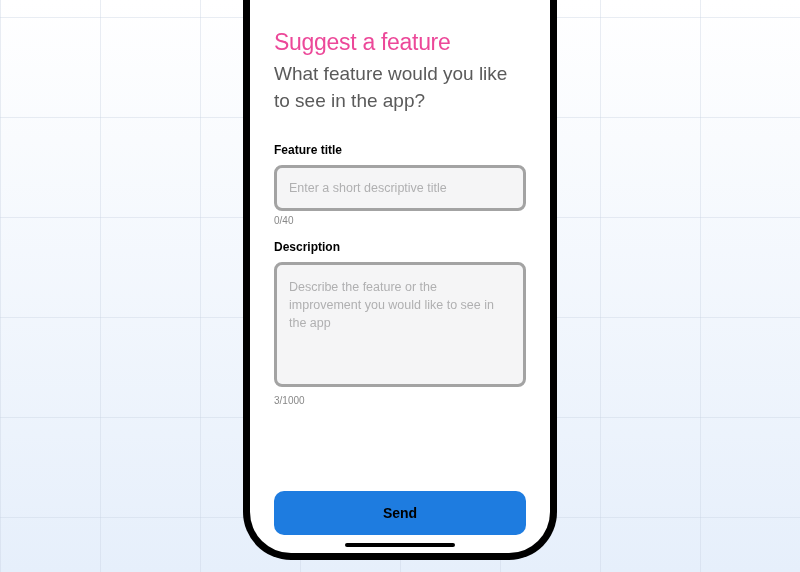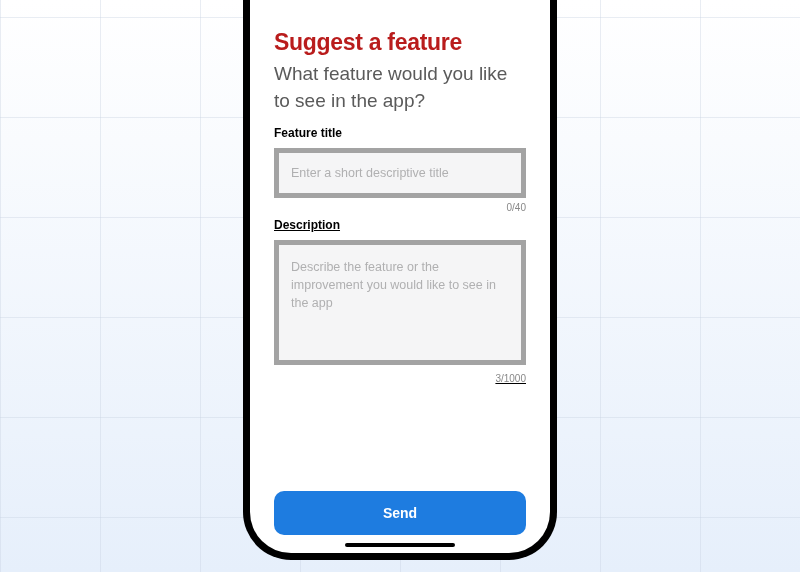--- a/index.html
+++ b/index.html
@@ -56,86 +56,85 @@
       display: flex;
       flex-direction: column;
     }
     
     .spacer-top {
       height: 92px;
     }
     
     .title {
       font-size: 23px;
-      font-weight: 700;
-      color: #b91c1c;
+      font-weight: 400;
+      color: #ec4899;
       letter-spacing: -0.3px;
     }
     
     .subtitle {
       font-size: 19px;
       color: #5a5a5a;
       margin-top: 5px;
       line-height: 1.4;
     }
     
     .field-group {
-      margin-top: 12px;
+      margin-top: 29px;
     }
     
     .field-group.second {
-      margin-top: 5px;
-      text-decoration: underline;
+      margin-top: 14px;
     }
     
     .label {
       font-size: 12px;
       font-weight: 700;
       color: #000;
       margin-bottom: 8px;
       display: block;
     }
     
     .text-input {
       width: 100%;
       background: #f5f5f6;
-      border: 5px solid #a3a3a3;
-      border-radius: 0;
+      border: 3px solid #a3a3a3;
+      border-radius: 8px;
       padding: 13px 12px;
       font-size: 12.5px;
       font-family: inherit;
       color: #0369a1;
       outline: none;
     }
     
     .text-input::placeholder {
       color: #b0b0b1;
     }
     
     textarea.text-input {
       height: 125px;
       resize: none;
       line-height: 1.45;
     }
     
     .counter {
       font-size: 10px;
       color: #888;
-      text-align: right;
+      text-align: left;
       margin-top: 4px;
     }
     
     .spacer-flex {
       flex: 1;
     }
     
     .send-button {
       width: 100%;
       background: #1e7ce0;
-      color: #ffffff;
+      color: #000000;
       border: none;
       border-radius: 10px;
       padding: 14px;
       font-size: 14px;
       font-weight: 700;
       cursor: pointer;
       margin-bottom: 18px;
     }
     
     .home-indicator {

